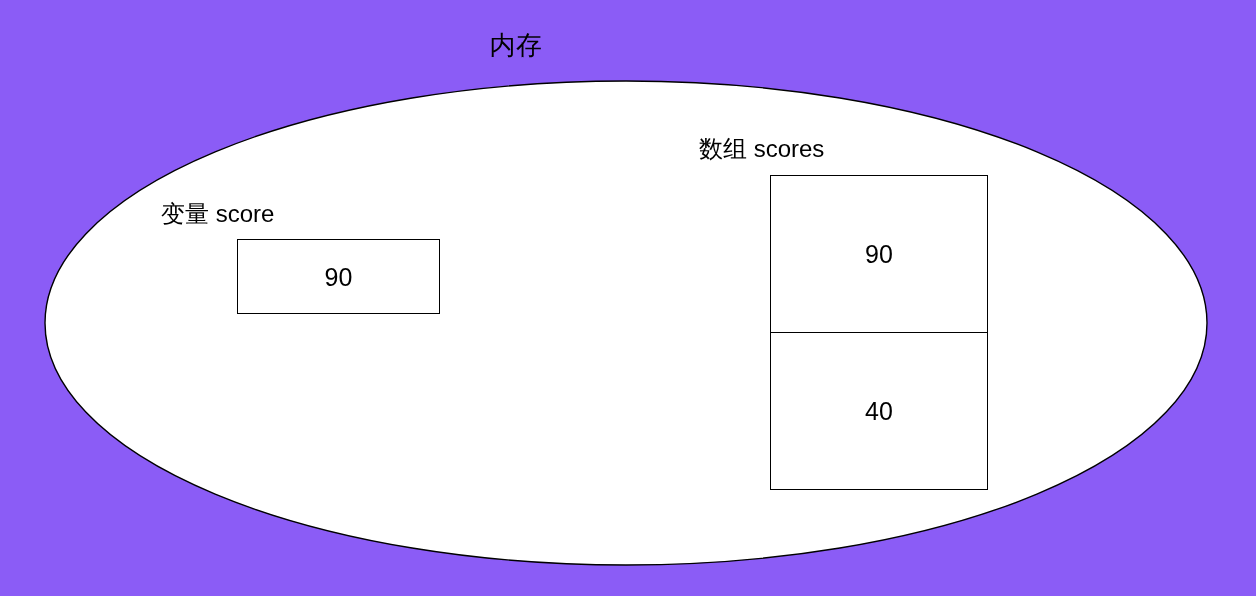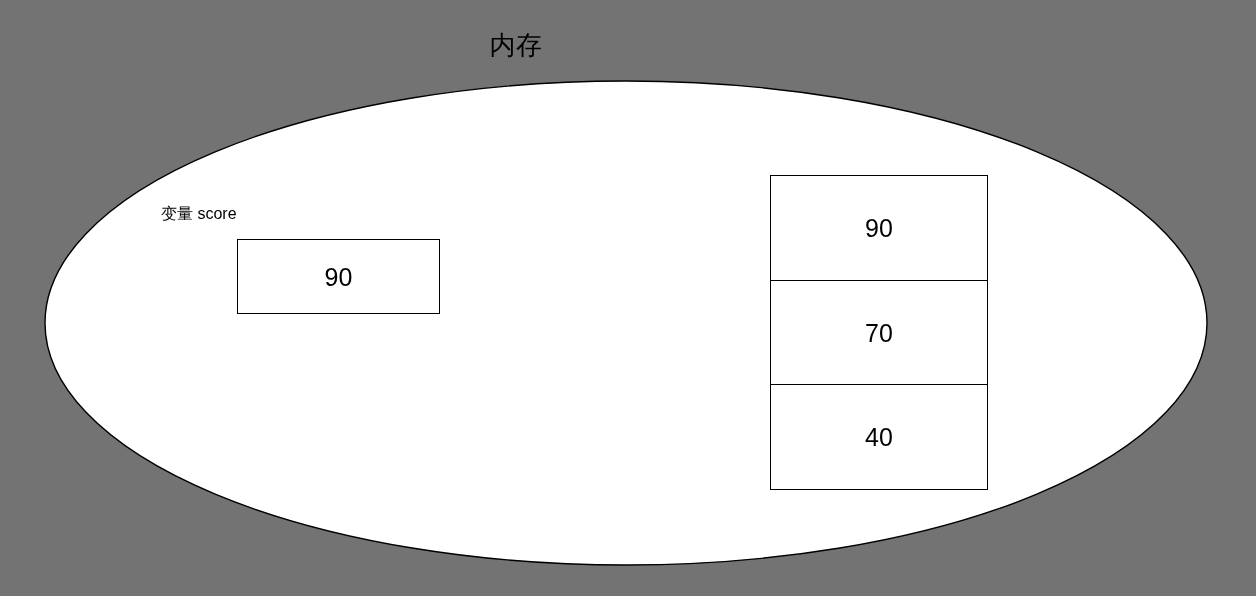--- a/index.html
+++ b/index.html
@@ -8,21 +8,21 @@
     background: #ffffff;
   }
   body {
     font-family: "Liberation Sans", "DejaVu Sans", sans-serif;
     color: #000000;
   }
   #canvas {
     position: relative;
     width: 1256px;
     height: 596px;
-    background: #737373;
+    background: #8b5cf6;
     overflow: hidden;
   }
   .ellipse-layer {
     position: absolute;
     left: 0;
     top: 0;
     width: 1256px;
     height: 596px;
   }
   #diagram-title {
@@ -33,21 +33,21 @@
     text-align: center;
     font-size: 26px;
     line-height: 34px;
     letter-spacing: 0.5px;
     white-space: nowrap;
   }
   #variable-label {
     position: absolute;
     left: 161px;
     top: 199px;
-    font-size: 16px;
+    font-size: 24px;
     line-height: 30px;
     white-space: nowrap;
   }
   #variable-box {
     position: absolute;
     left: 237px;
     top: 239px;
     width: 203px;
     height: 75px;
     border: 1px solid #000000;
@@ -107,26 +107,24 @@
   </svg>
 
   <div id="diagram-title">内存</div>
 
   <div id="variable-label">变量 score</div>
 
   <div id="variable-box">
     <span class="cell-value">90</span>
   </div>
 
+  <div id="array-label">数组 scores</div>
 
   <div id="array-table">
     <div class="array-cell">
       <span class="cell-value">90</span>
-    </div>
-    <div class="array-cell">
-      <span class="cell-value">70</span>
     </div>
     <div class="array-cell">
       <span class="cell-value">40</span>
     </div>
   </div>
 
 </div>
 
 </body></html>

